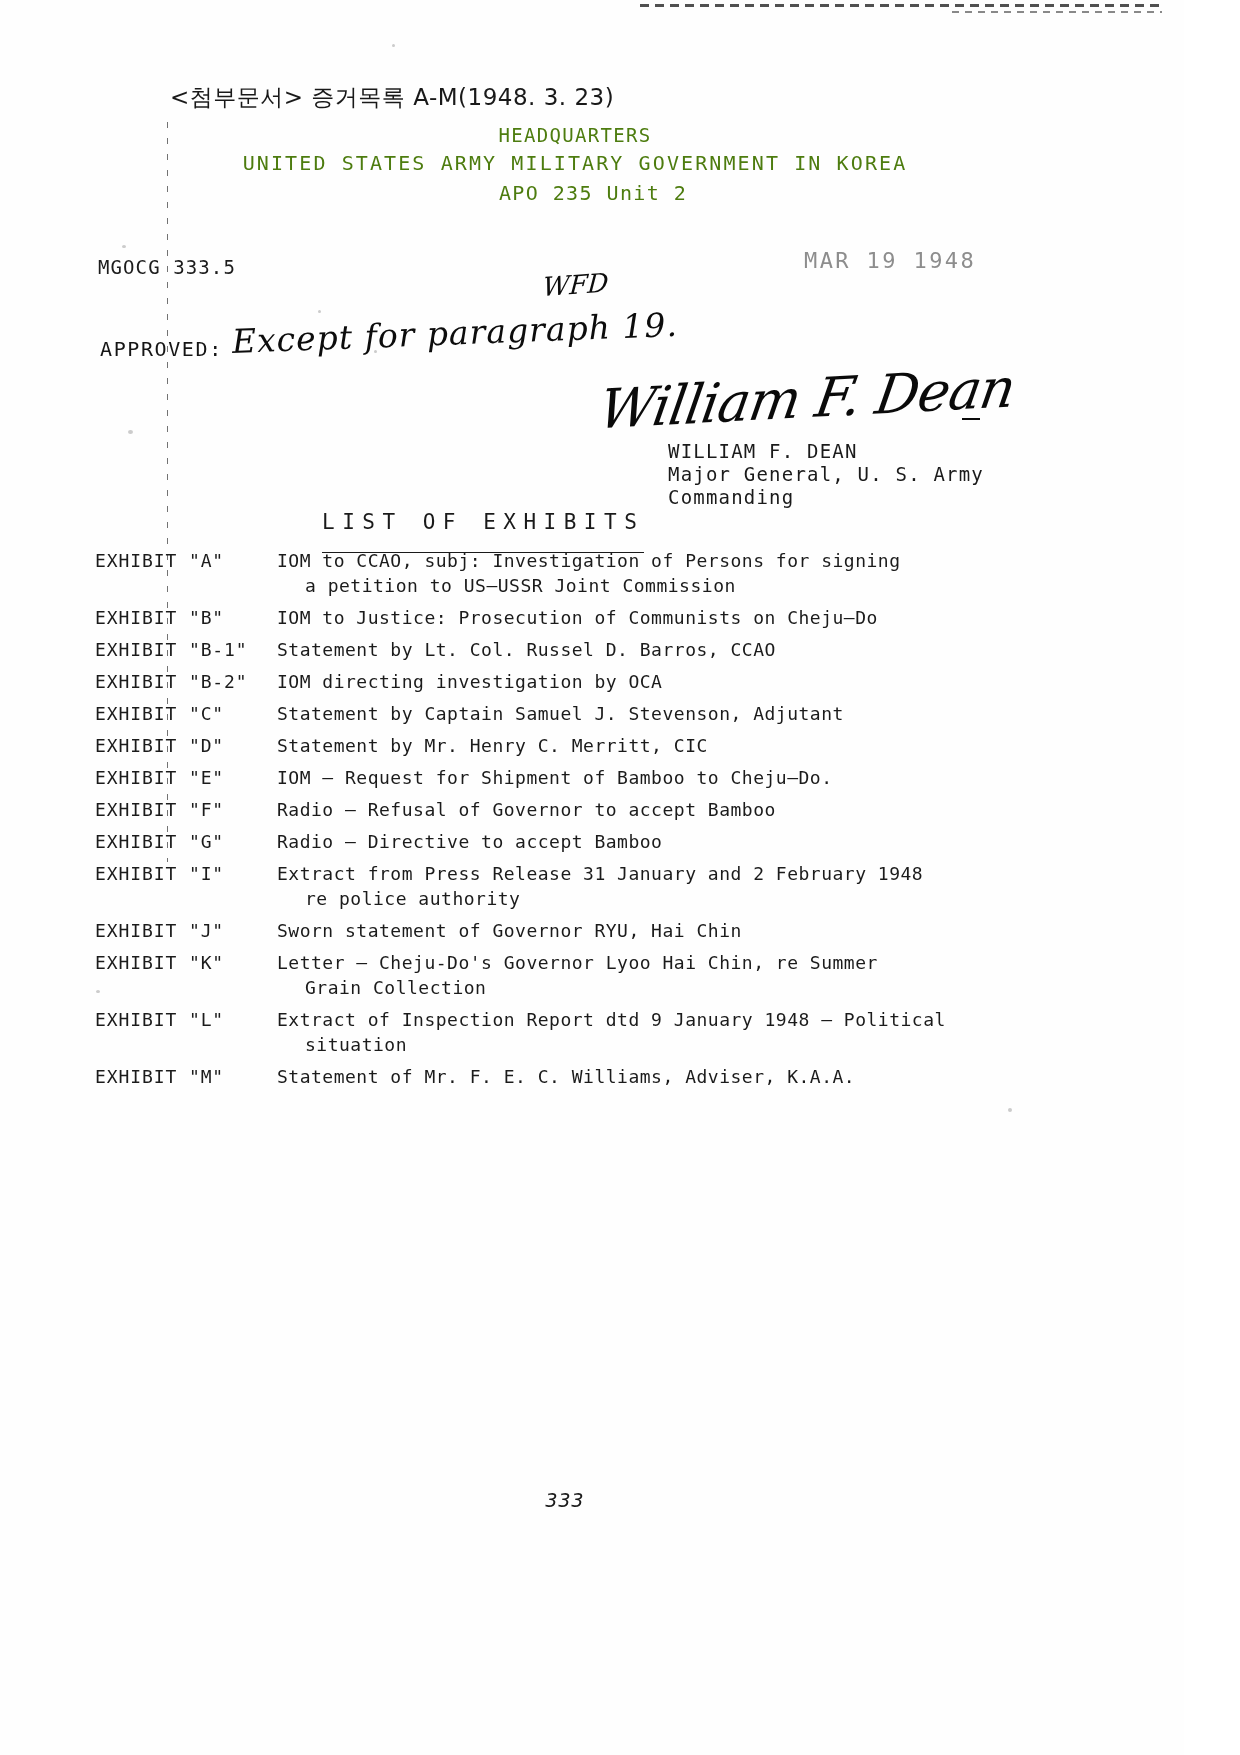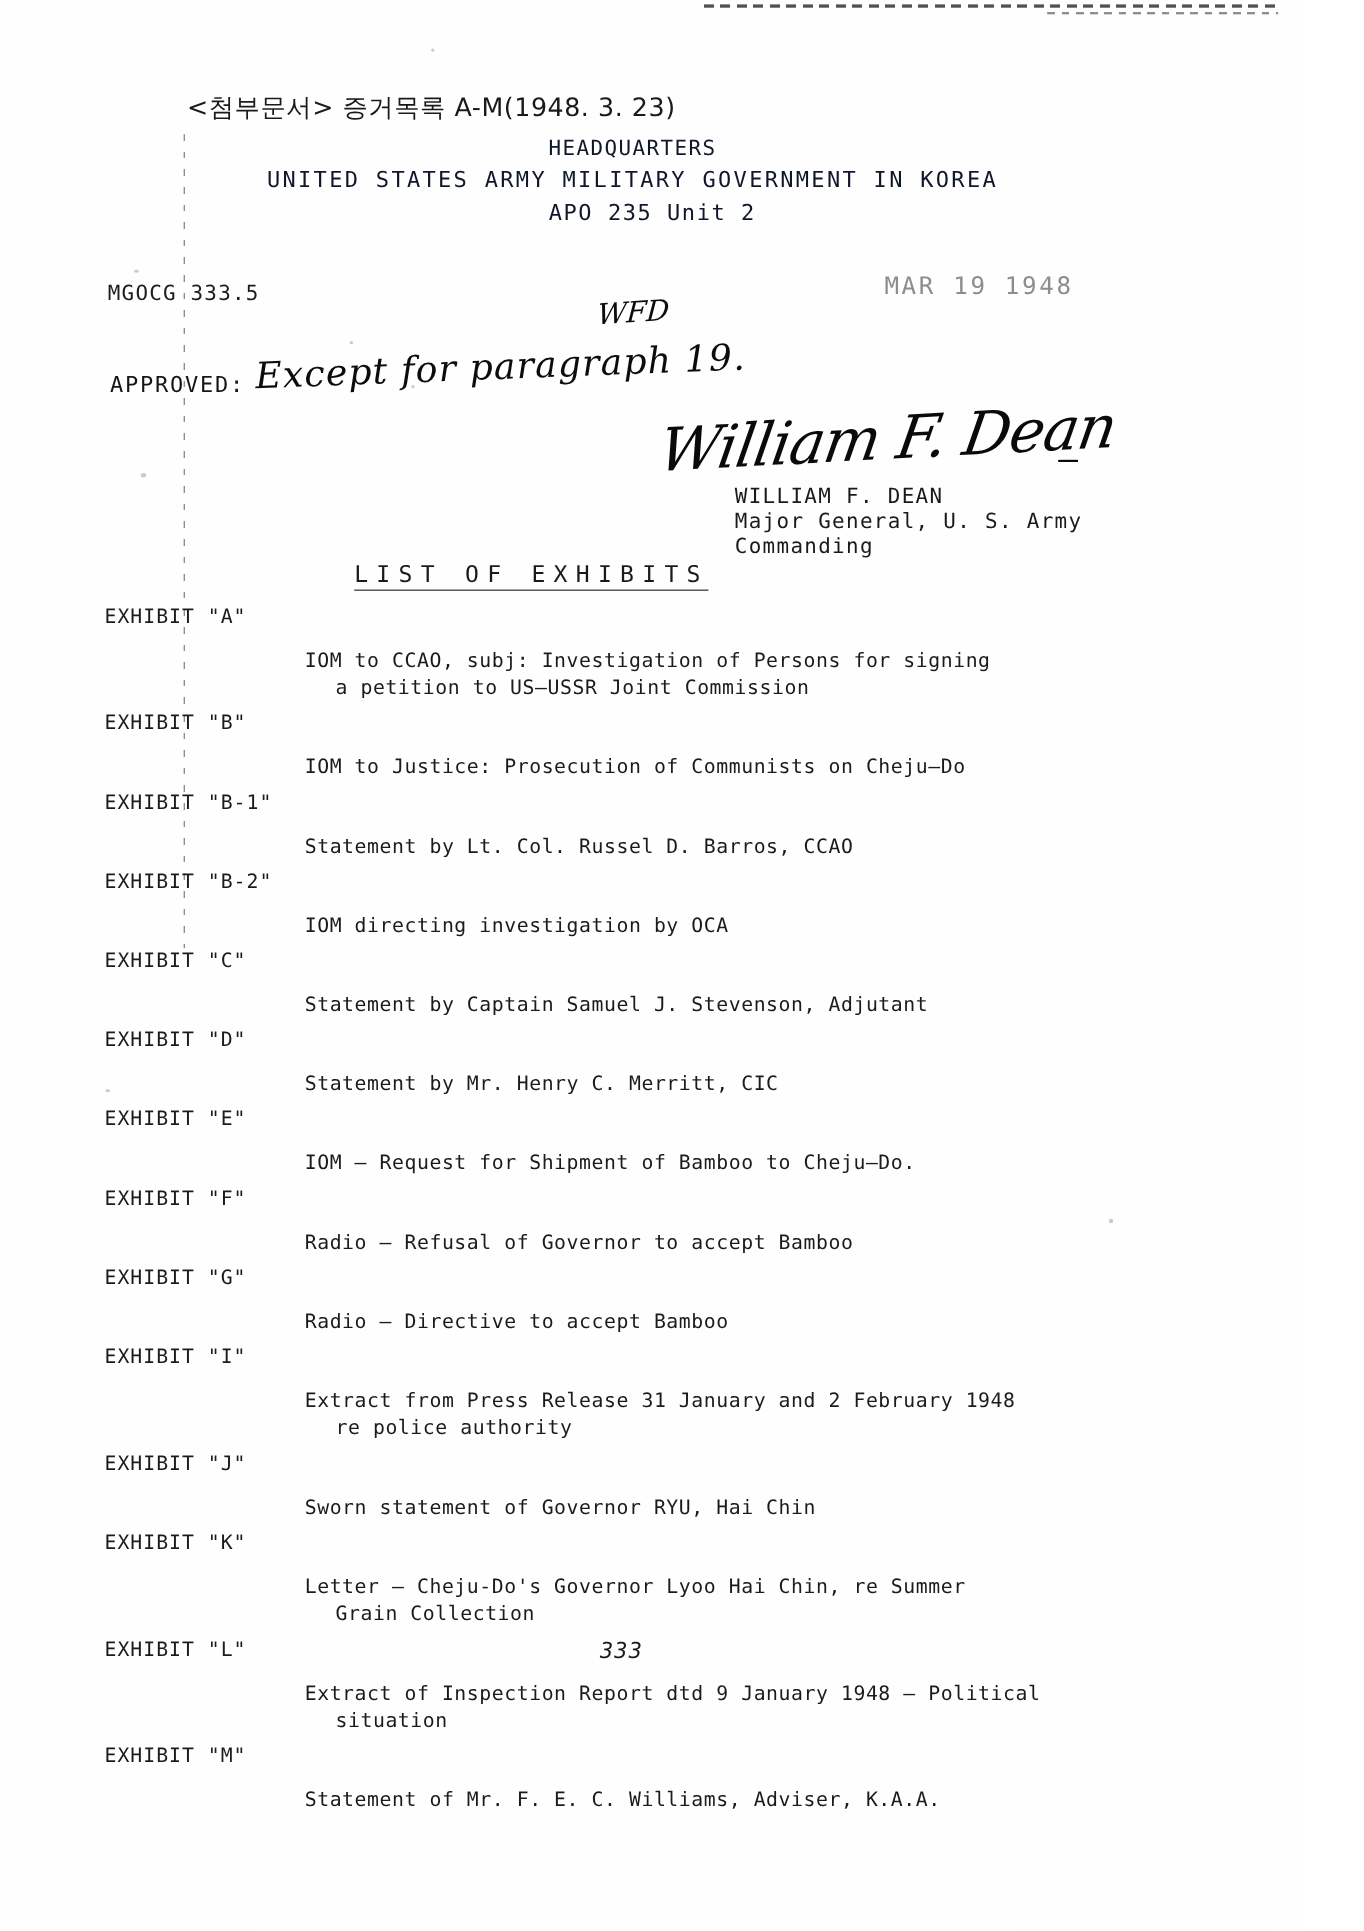--- a/index.html
+++ b/index.html
@@ -70,21 +70,21 @@
   
   .hq-block {
     position: absolute;
     left: 0;
     top: 122px;
     width: 1150px;
     text-align: center;
   }
   .hq-line {
     font-family: "DejaVu Sans Mono", "Liberation Mono", monospace;
-    color: #0f172a;
+    color: #4d7c0f;
     white-space: nowrap;
   }
   .hq-1 {
     font-size: 19px;
     letter-spacing: 1.3px;
     line-height: 26px;
   }
   .hq-2 {
     font-size: 20px;
     letter-spacing: 2.1px;
@@ -191,21 +191,21 @@
     position: absolute;
     left: 322px;
     top: 510px;
     font-size: 21px;
     letter-spacing: 7.5px;
     color: #1a1a1a;
     white-space: nowrap;
   }
   .list-title span.u {
     border-bottom: 1.5px solid #1a1a1a;
-    padding-bottom: 2px;
+    padding-bottom: 18px;
     text-align: right;
   }
 
   
   .exhibits {
     position: absolute;
     left: 95px;
     top: 548px;
     width: 1080px;
   }
@@ -222,21 +222,20 @@
     color: #1b1b1b;
     white-space: nowrap;
     line-height: 25px;
   }
   .ex-desc {
     flex: 1 1 auto;
     font-size: 18px;
     letter-spacing: .5px;
     color: #1b1b1b;
     line-height: 25px;
-    margin-top: 40px;
   }
   .ex-desc .cont {
     display: block;
     padding-left: 28px;
   }
 
   
   .page-number {
     position: absolute;
     left: 0;

